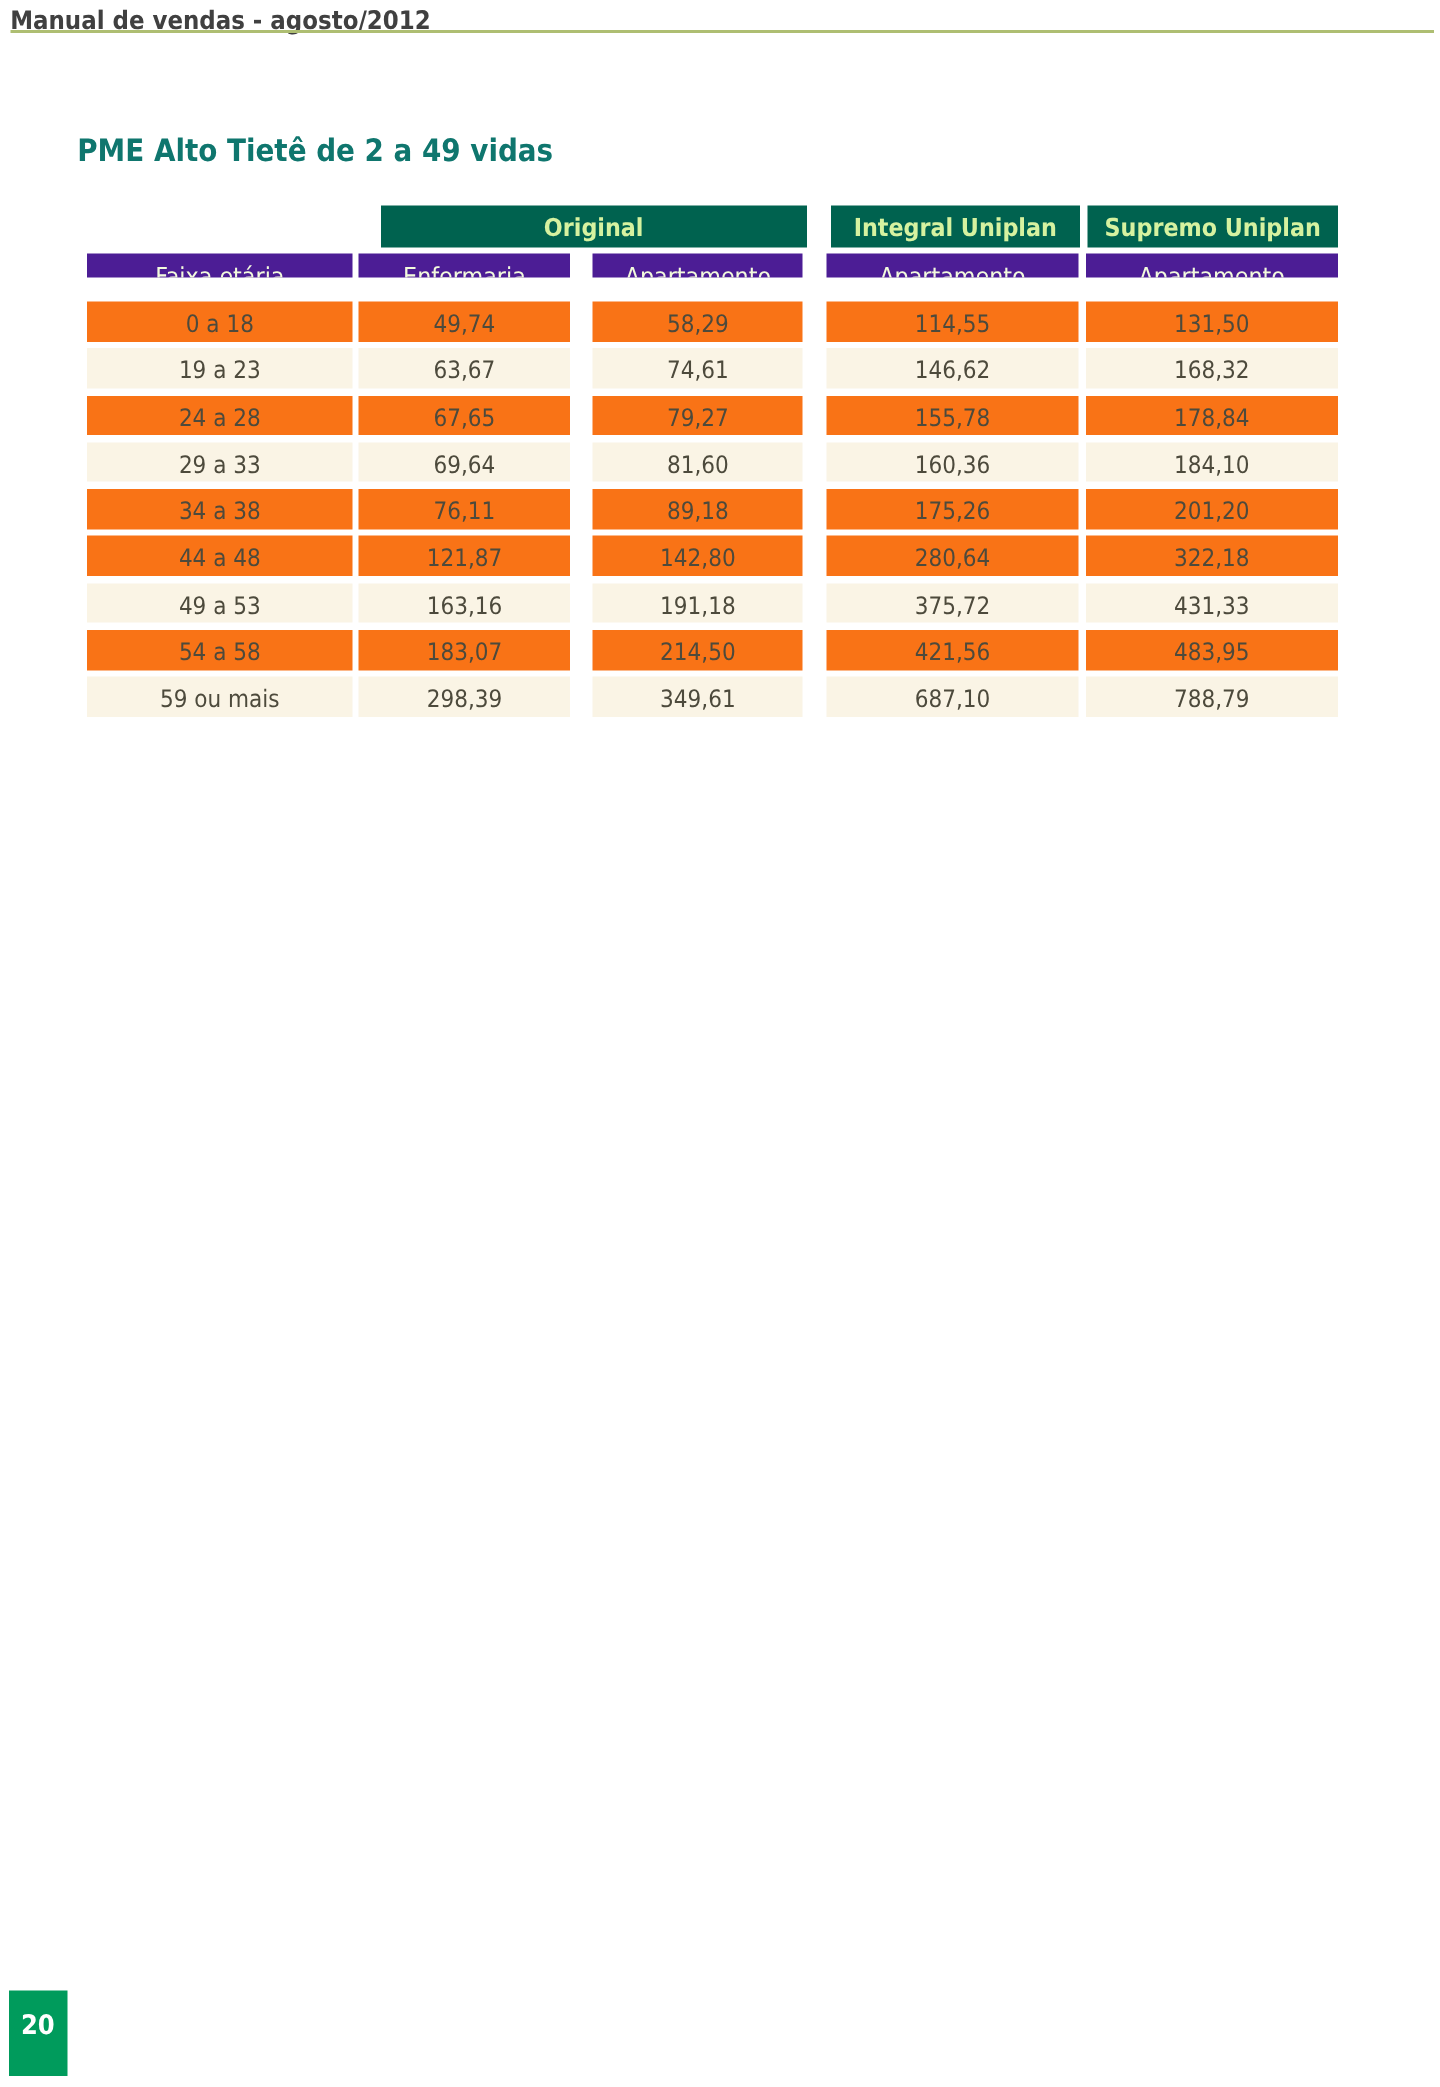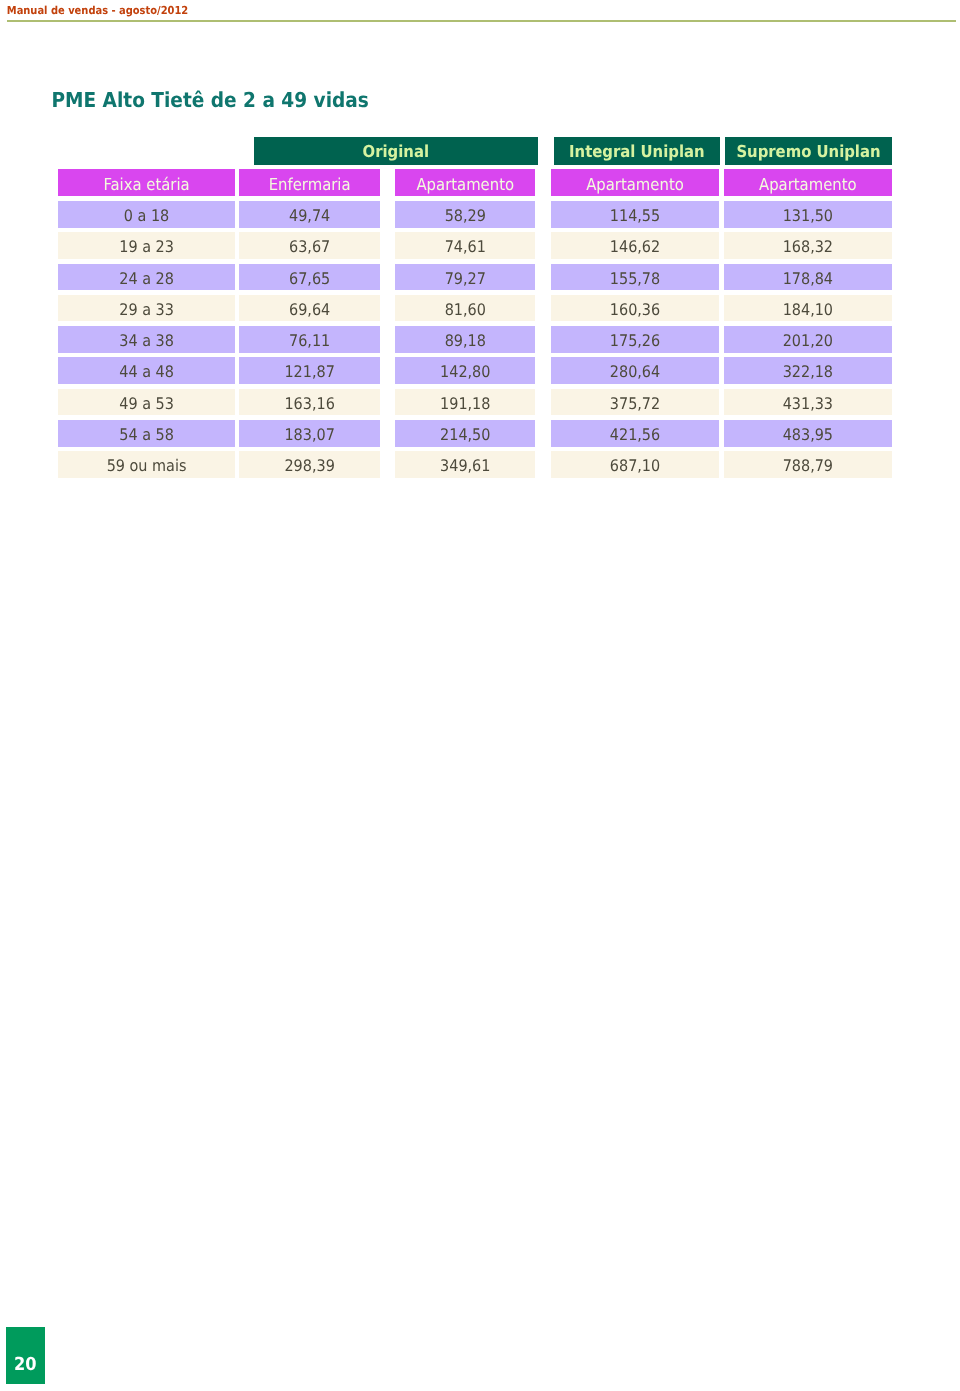--- a/index.html
+++ b/index.html
@@ -11,21 +11,21 @@
     position:relative;
     overflow:hidden;
     -webkit-font-smoothing:antialiased;
     text-rendering:geometricPrecision;
   }
   #page{position:absolute;left:0;top:0;width:960px;height:1391px;}
 
   
   .runhead{
     position:absolute;left:6.8px;top:4px;
-    font-size:11px;font-weight:bold;color:#c2410c;
+    font-size:17px;font-weight:bold;color:#404040;
     white-space:nowrap;
   }
   .rule{
     position:absolute;left:6.5px;top:20px;width:949.5px;height:1.6px;
     background:#aebe72;
   }
 
   
   .sect-title{
     position:absolute;left:51.5px;top:87.5px;
@@ -43,34 +43,34 @@
   .c3{width:144px;margin-right:4px;}
   .c4{width:172px;margin-right:5px;margin-left:12px;}
   .c5{width:173px;}
 
   .grouprow{height:27.5px;margin-bottom:4.5px;}
   .grouprow .cell{height:27.5px;line-height:30px;font-size:16.5px;font-weight:bold;color:#d6f2a0;background:#00624f;}
   .grouprow .blank{background:transparent;}
   .g-orig{width:294px;margin-right:4px;margin-left:16px;}
 
   .subrow{height:27px;margin-bottom:5px;}
-  .subrow .cell{height:27px;line-height:31px;font-size:16.5px;color:#f3fbdd;background:#d946ef;}
+  .subrow .cell{height:16px;line-height:31px;font-size:16.5px;color:#f3fbdd;background:#4c1d95;}
 
   .drow{height:26.6px;margin-bottom:4.7px;}
   .drow .cell{height:26.6px;line-height:30px;font-size:16px;color:#4d4a3c;}
-  .drow.odd .cell{background:#c4b5fd;}
+  .drow.odd .cell{background:#f97316;}
   .drow.even .cell{background:#faf4e5;}
 
   
   .pagenum{
     position:absolute;left:6px;top:1327px;width:38.5px;height:57px;
     background:#009b5c;color:#ffffff;
     font-size:18px;font-weight:bold;
     display:flex;align-items:flex-start;justify-content:center;
-    padding-top:27px;box-sizing:border-box;
+    padding-top:13px;box-sizing:border-box;
   }
 </style>
 </head>
 <body>
 
 <div id="page">
   <div class="runhead">Manual de vendas - agosto/2012</div>
   <div class="rule"></div>
   <div class="sect-title">PME Alto Tietê de 2 a 49 vidas</div>
 

